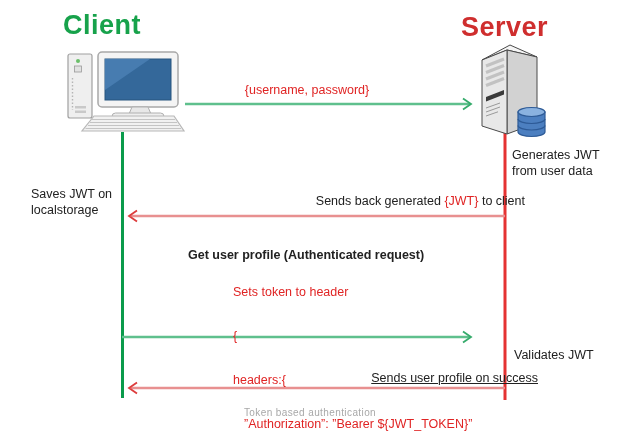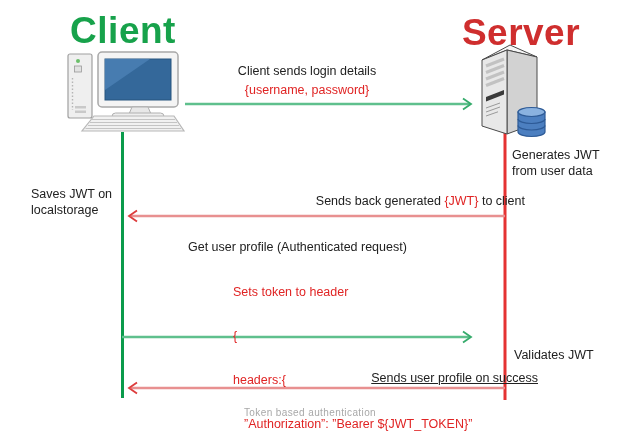--- a/index.html
+++ b/index.html
@@ -1,32 +1,32 @@
 <!DOCTYPE html>
 <html style="--client-green: #17a24b; --server-red: #cf2e2e; --accent-red-text: #e02424; --vertical-green: #0a9b4b; --vertical-red: #e53232; --arrow-green: #5fc08d; --arrow-red: #e89090; --arrowhead-green: #35ab6b; --arrowhead-red: #dd3b3b; --text-black: #212121; --caption-gray: #a8a8a8;"><head>
 <meta charset="utf-8">
 <style>
   html,body{margin:0;padding:0;background:#ffffff;}
   #canvas{
     position:relative;width:630px;height:431px;background:#ffffff;overflow:hidden;
     font-family:"Liberation Sans","DejaVu Sans",sans-serif;color:var(--text-black);
   }
   .abs{position:absolute;white-space:nowrap;}
-  .actor-title{font-size:37px;font-weight:600;letter-spacing:.5px;text-align:center;width:120px;}
+  .actor-title{font-size:27px;font-weight:600;letter-spacing:.5px;width:120px;}
   .title-client{left:63px;top:10px;color:var(--client-green);}
   .title-server{left:461px;top:12px;color:var(--server-red);}
   .label{font-size:12.5px;line-height:15.5px;}
   .label.center{text-align:right;width:400px;}
   .red-text{color:var(--accent-red-text);}
   .black-text{color:var(--text-black);}
   .msg1-title{left:157px;top:64px;width:300px;text-align:center;}
   .msg1-payload{left:157px;top:83px;width:300px;text-align:center;}
   .note-saves{left:31px;top:187px;}
   .msg2{left:125px;top:194px;}
-  .msg3-title{left:188px;top:240px;}
+  .msg3-title{left:188px;top:248px;font-weight:bold;}
   .code-block{left:233px;top:256px;font-size:12.5px;line-height:15px;color:var(--accent-red-text);}
   .code-line{height:15px;margin-top:29px;}
   .code-line.indent1{padding-left:11px;}
   .code-line.indent2{padding-left:15px;}
   .note-generates{left:512px;top:148px;}
   .note-validates{left:514px;top:348px;}
   .msg4{left:138px;top:371px;text-decoration:underline;}
   .caption{left:110px;top:407px;width:400px;text-align:center;font-size:10px;letter-spacing:.4px;color:var(--caption-gray);}
   svg{display:block;}
   .overlay{position:absolute;left:0;top:0;}
@@ -113,21 +113,20 @@
   <svg class="abs" style="left:514px;top:104px;" width="40" height="36" viewBox="0 0 40 36">
     <path d="M4 8 v20 a13.5 4.5 0 0 0 27 0 v-20 Z" fill="#4c7fc0" stroke="#2d5a96" stroke-width="1.2"></path>
     <path d="M4 15 a13.5 4.5 0 0 0 27 0" fill="none" stroke="#2d5a96" stroke-width="1.2"></path>
     <path d="M4 21.5 a13.5 4.5 0 0 0 27 0" fill="none" stroke="#2d5a96" stroke-width="1.2"></path>
     <ellipse cx="17.5" cy="8" rx="13.5" ry="4.5" fill="#8ab2e0" stroke="#2d5a96" stroke-width="1.2"></ellipse>
   </svg>
 
   <div class="abs actor-title title-client">Client</div>
   <div class="abs actor-title title-server">Server</div>
 
-  <div class="abs label msg1-title black-text">Client sends login details</div>
   <div class="abs label msg1-payload red-text">{username, password}</div>
 
   <div class="abs label note-saves black-text">
     <div>Saves JWT on</div>
     <div>localstorage</div>
   </div>
 
   <div class="abs label note-generates black-text">
     <div>Generates JWT</div>
     <div>from user data</div>

